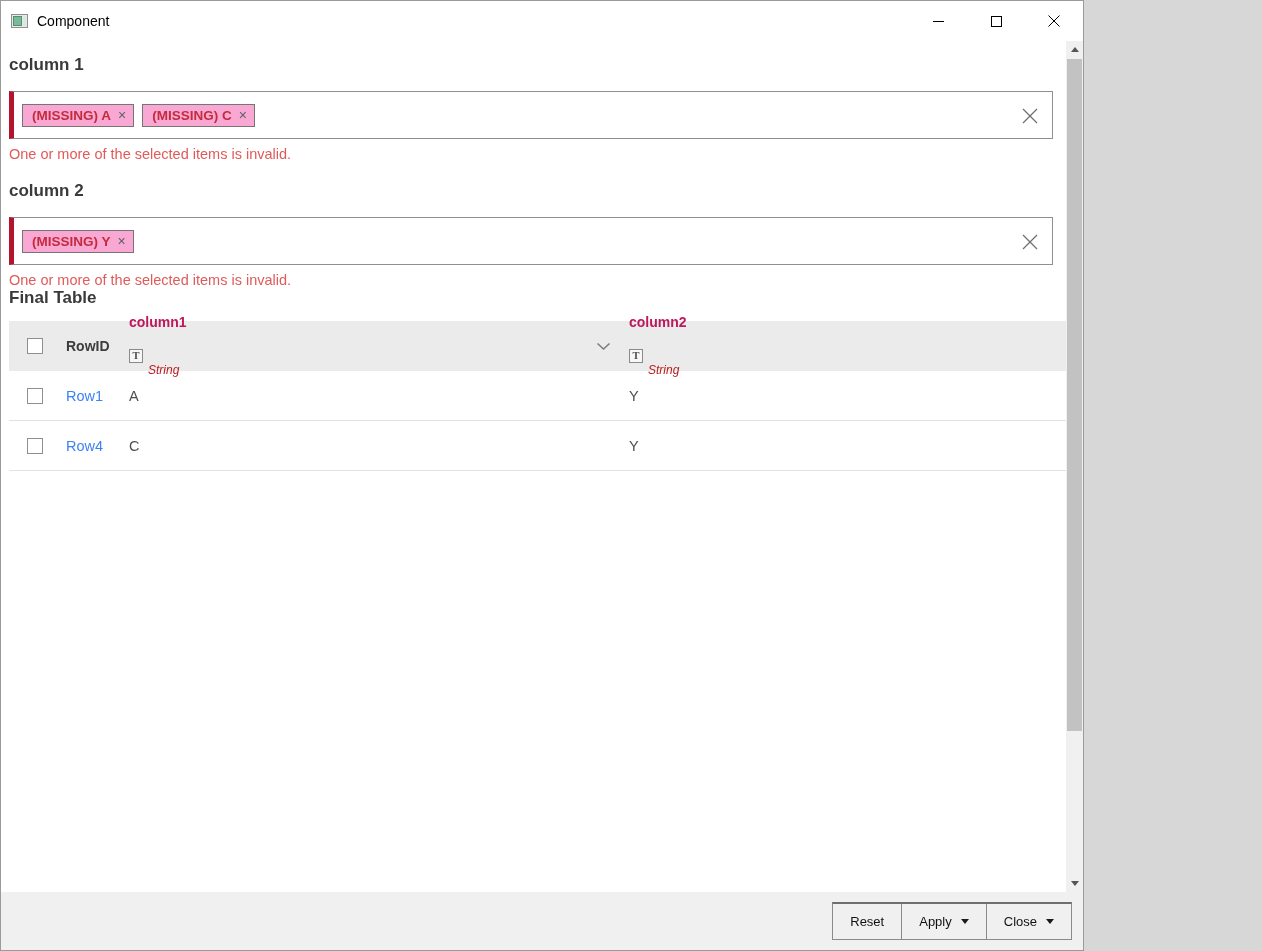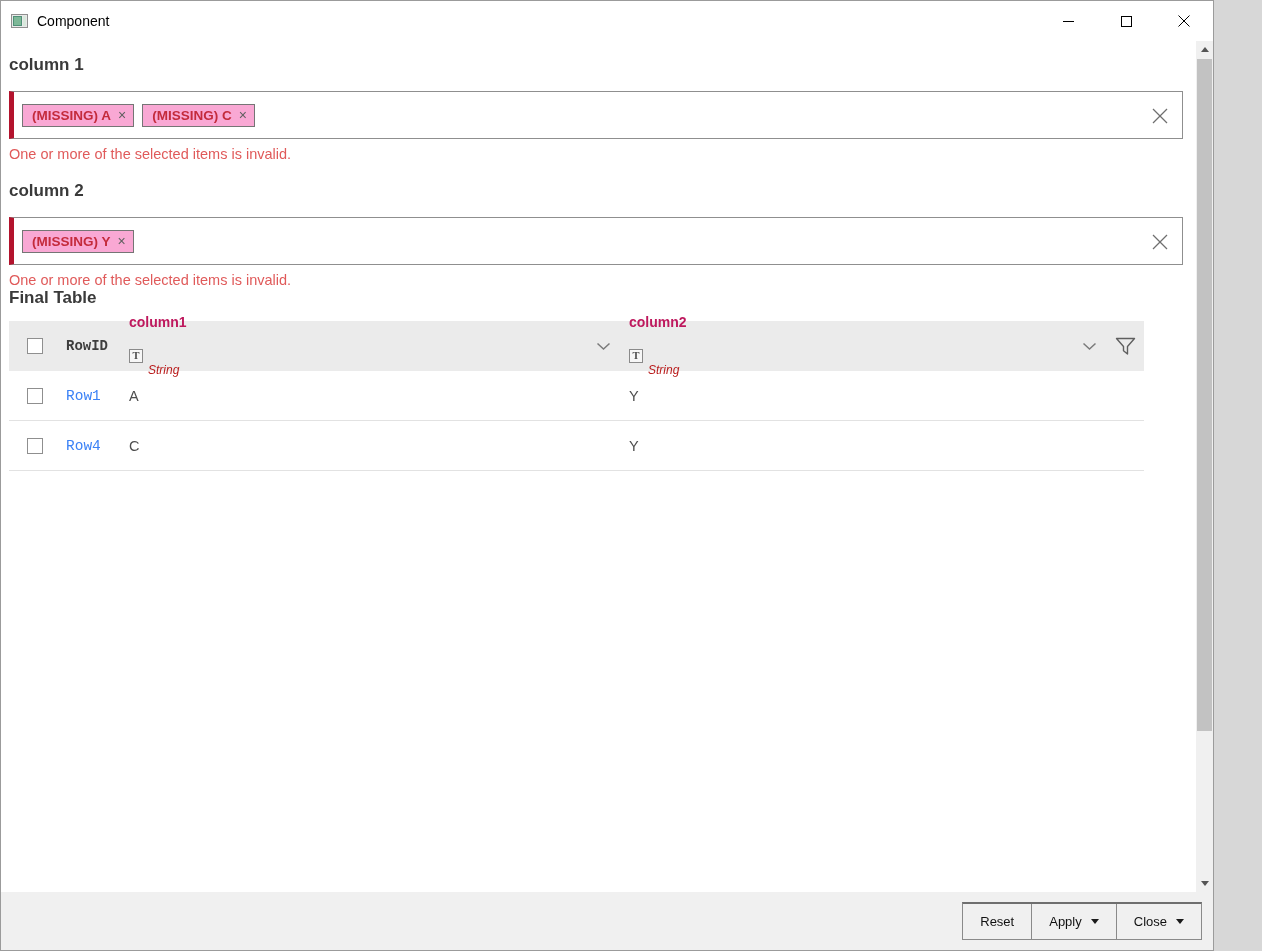--- a/index.html
+++ b/index.html
@@ -1,20 +1,20 @@
 <!DOCTYPE html>
 <html><head>
 <meta charset="utf-8">
 <style>
   * { margin:0; padding:0; box-sizing:border-box; }
   html,body { background:#d7d7d7; }
   body { font-family:"Liberation Sans", sans-serif; }
 
   .window {
-    position:relative; width:1214px; height:951px;
+    position:relative; width:1084px; height:951px;
     background:#ffffff; border:1px solid #9b9b9b;
     overflow:hidden;
   }
 
   
   .titlebar {
     height:40px; display:flex; align-items:center;
     padding-left:10px; background:#ffffff;
   }
   .title-icon { width:17px; height:14px; margin-right:9px; }
@@ -60,21 +60,21 @@
                font-size:14px; font-weight:bold; color:#6d6d6d; }
   .stats-sep { margin:0 15px; font-weight:normal; color:#9a9a9a; }
   .stats-icons { margin-left:auto; display:flex; align-items:center; gap:19px; }
 
   .ftable { margin-top:13px; width:1135px; font-size:14.5px; }
   .trow { display:flex; align-items:center; height:50px; }
   .thead-row { background:#ebebeb; }
   .data-row { border-bottom:1px solid #e2e2e2; color:#4e4e4e; }
 
   .cb { width:16px; height:16px; margin-left:18px; border:1px solid #8f8f8f; background:#fff; flex:none; }
-  .c-rowid { margin-left:23px; width:63px; flex:none;font-family:Liberation Mono, monospace; }
+  .c-rowid { margin-left:23px; width:63px; flex:none; }
   .thead-row .c-rowid { font-weight:bold; color:#3d3d3d; font-size:14px; }
   .data-row .c-rowid { color:#3b82f6; }
   .c-col1 { width:500px; flex:none; display:flex; align-items:center; }
   .c-col2 { flex:1; display:flex; align-items:center; }
 
   .colhead-block { line-height:1.15; }
   .colname { font-weight:bold; color:#be185d; font-size:14px; }
   .coltype { display:flex; align-items:center; gap:5px; margin-top:3px; }
   .ticon { width:14px; height:14px; border:1px solid #8a8a8a; background:#f7f7f7;
            display:flex; align-items:center; justify-content:center;

